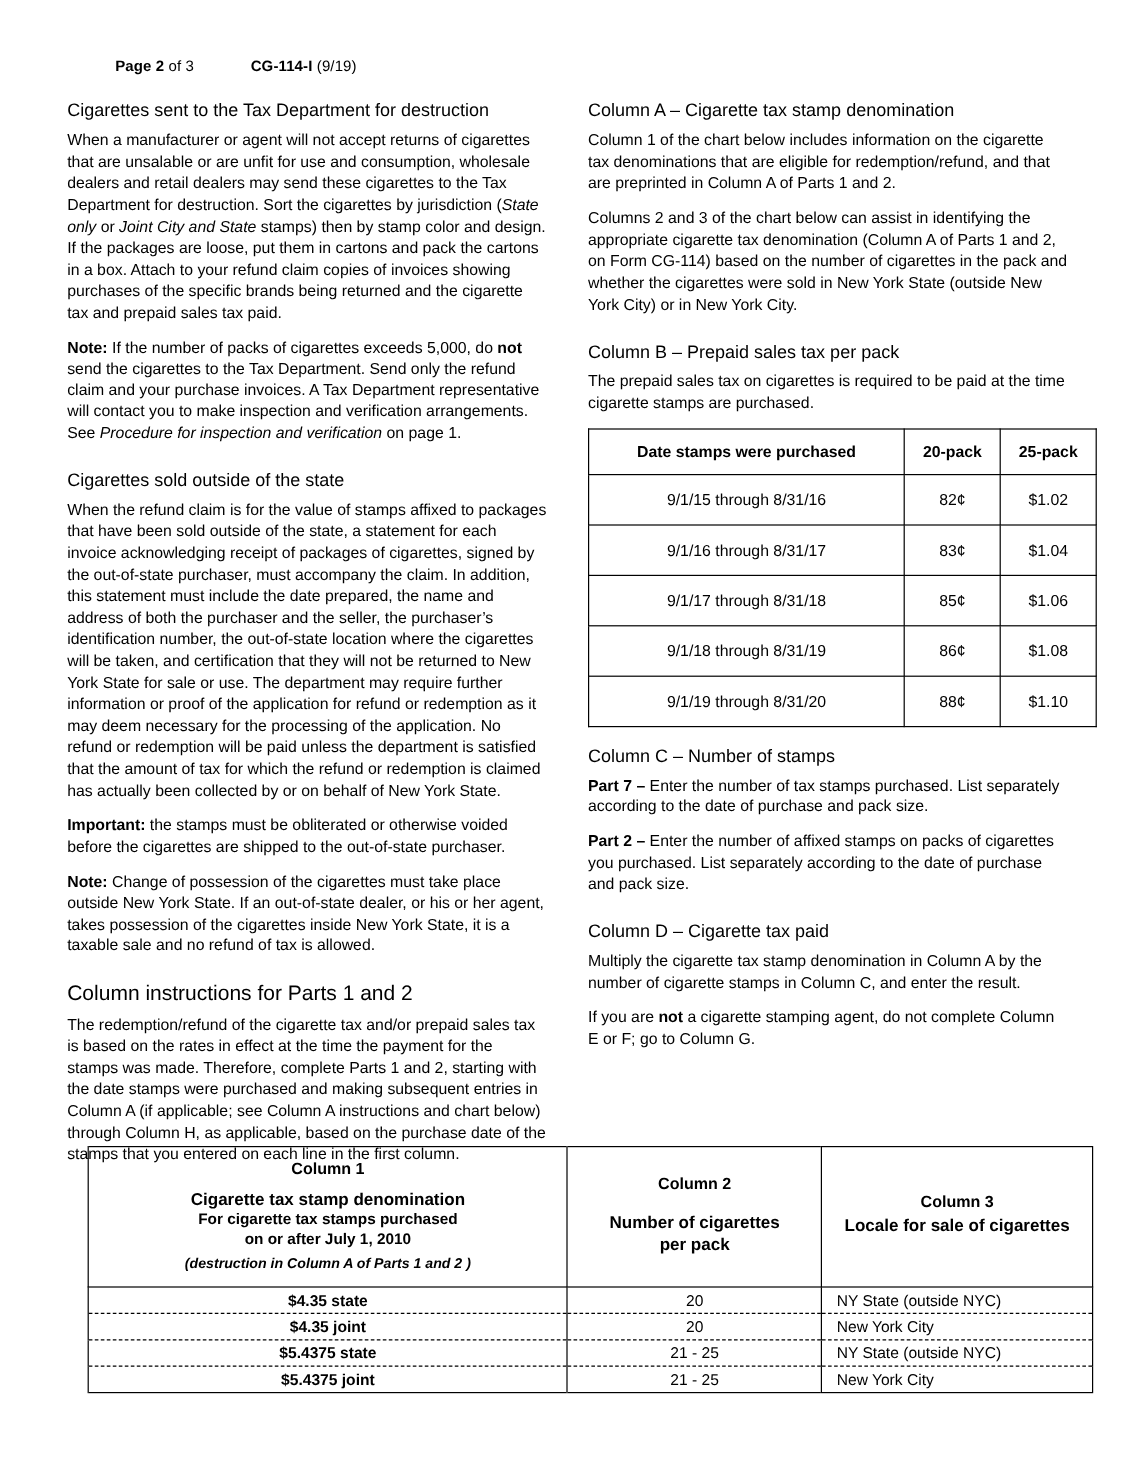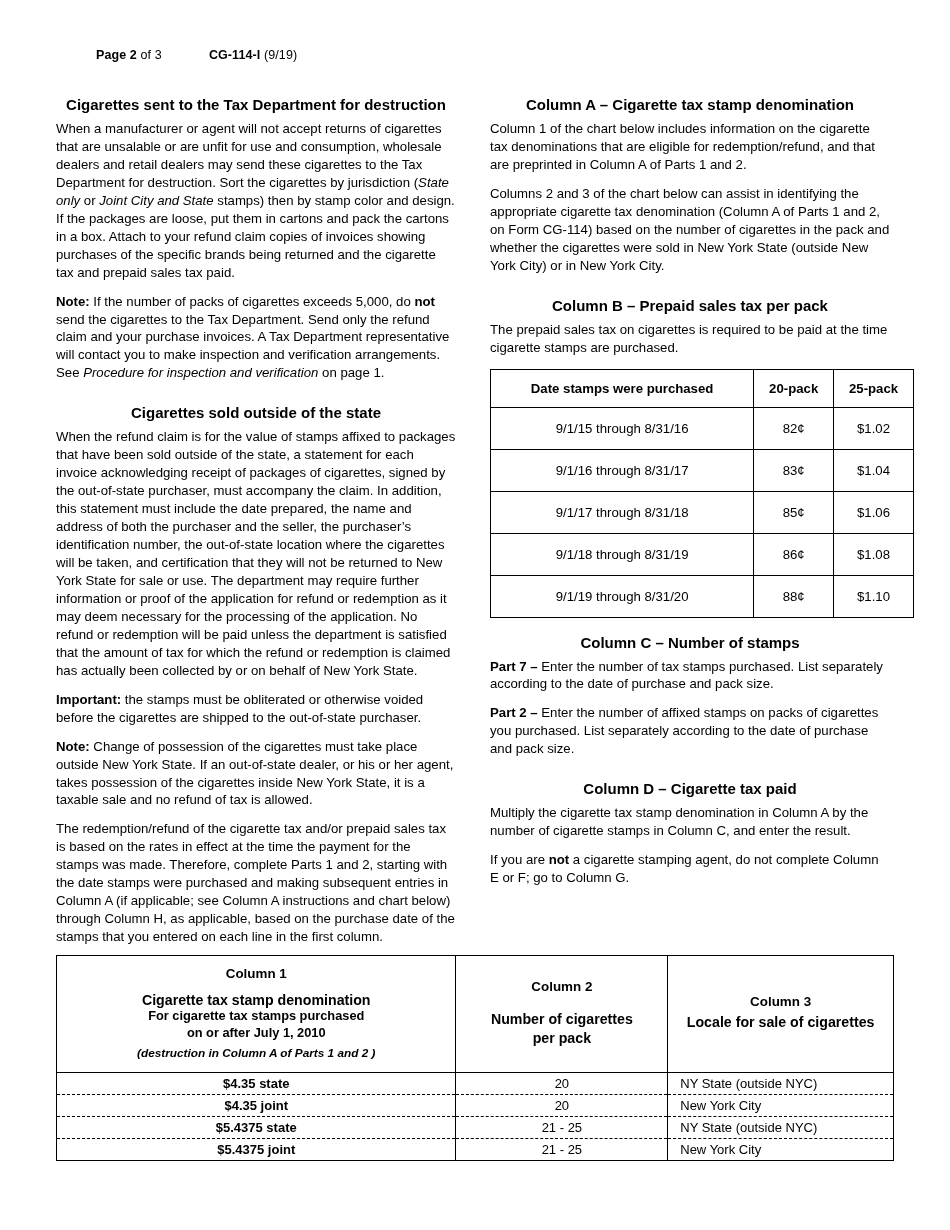--- a/index.html
+++ b/index.html
@@ -30,24 +30,23 @@
   .cols {
     display: flex;
     gap: 34px;
     align-items: flex-start;
   }
   .col {
     width: 400px;
   }
   h2.sec {
     font-size: 15px;
-    font-weight: bold;
-    margin: 12px 0 6px 0;
+    font-weight: normal;
+    margin: 0 0 6px 0;
     line-height: 1.2;
-    text-align: center;
   }
   h2.sec.big {
     font-size: 17.5px;
     margin-top: 20px;
     margin-bottom: 7px;
   }
   h2.sec.spaced { margin-top: 22px; }
   p.body {
     font-size: 13.2px;
     line-height: 1.36;
@@ -72,21 +71,21 @@
   }
   table.pt th {
     font-weight: bold;
     padding: 11px 4px;
   }
   table.pt td.datecell { padding: 13px 4px; }
 
   
   .bottom-wrap {
     position: absolute;
-    left: 56px;
+    left: 73px;
     top: 955px;
     width: 838px;
   }
   table.bt {
     border-collapse: collapse;
     width: 838px;
     font-size: 13.2px;
     border: 1.4px solid #000;
   }
   table.bt td, table.bt th {
@@ -146,20 +145,21 @@
       <p class="body">When the refund claim is for the value of stamps affixed to packages that have been sold outside of the state, a statement for each invoice acknowledging receipt of packages of cigarettes, signed by the out-of-state purchaser, must accompany the claim. In addition, this statement must include the date prepared, the name and address of both the purchaser and the seller, the purchaser’s identification number, the out-of-state location where the cigarettes will be taken, and certification that they will not be returned to New York State for sale or use. The department may require further information or proof of the application for refund or redemption as it may deem necessary for the processing of the application. No refund or redemption will be paid unless the department is satisfied that the amount of tax for which the refund or redemption is claimed has actually been collected by or on behalf of New York State.</p>
 
       <p class="body">
         <span class="b">Important:</span><span> the stamps must be obliterated or otherwise voided before the cigarettes are shipped to the out-of-state purchaser.</span>
       </p>
 
       <p class="body">
         <span class="b">Note:</span><span> Change of possession of the cigarettes must take place outside New York State. If an out-of-state dealer, or his or her agent, takes possession of the cigarettes inside New York State, it is a taxable sale and no refund of tax is allowed.</span>
       </p>
 
+      <h2 class="sec big">Column instructions for Parts 1 and 2</h2>
       <p class="body">The redemption/refund of the cigarette tax and/or prepaid sales tax is based on the rates in effect at the time the payment for the stamps was made. Therefore, complete Parts 1 and 2, starting with the date stamps were purchased and making subsequent entries in Column A (if applicable; see Column A instructions and chart below) through Column H, as applicable, based on the purchase date of the stamps that you entered on each line in the first column.</p>
 
     </div>
 
     <div class="col">
 
       <h2 class="sec">Column A – Cigarette tax stamp denomination</h2>
       <p class="body">Column 1 of the chart below includes information on the cigarette tax denominations that are eligible for redemption/refund, and that are preprinted in Column A of Parts 1 and 2.</p>
       <p class="body">Columns 2 and 3 of the chart below can assist in identifying the appropriate cigarette tax denomination (Column A of Parts 1 and 2, on Form CG-114) based on the number of cigarettes in the pack and whether the cigarettes were sold in New York State (outside New York City) or in New York City.</p>
 

